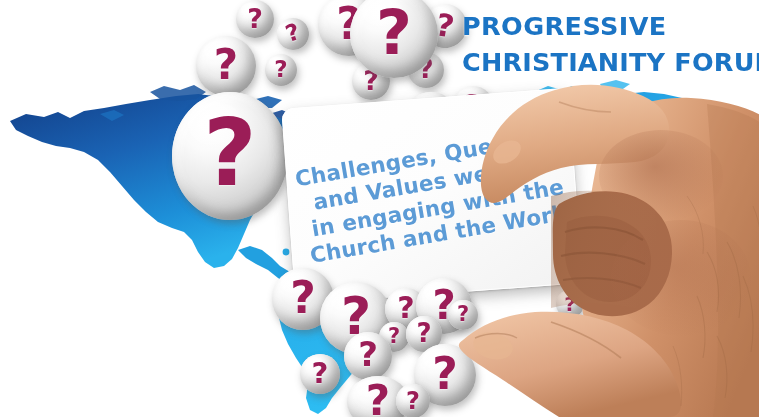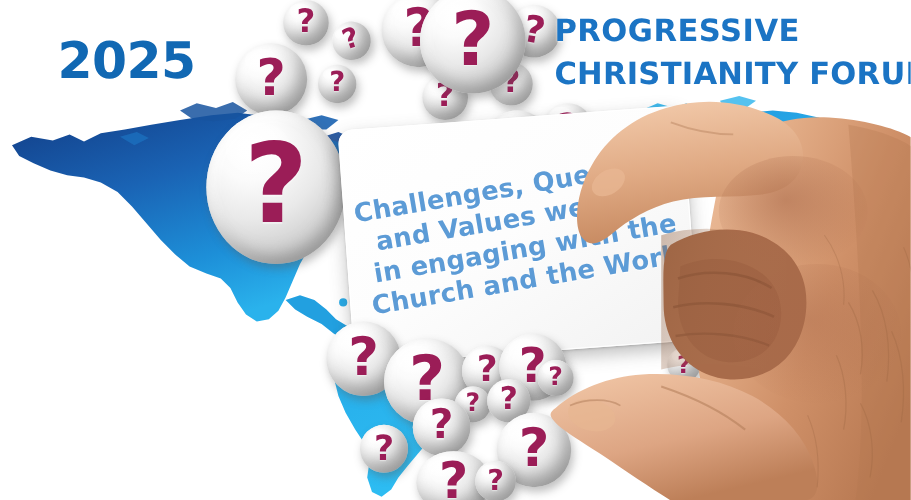--- a/index.html
+++ b/index.html
@@ -407,20 +407,19 @@
       <path d="M288,230 C298,252 300,280 296,306"></path>
       <path d="M262,290 C272,308 274,332 270,352"></path>
     </g>
     <g stroke="#8b5a39" stroke-width=".9" fill="none" opacity=".22">
       <path d="M232,150 C244,166 250,188 248,208"></path>
       <path d="M298,160 C306,178 308,200 306,220"></path>
       <path d="M218,300 C226,318 228,340 226,360"></path>
     </g>
   </svg>
 
-  <div id="year">2025</div>
 
   <div id="title">
     <div class="tline t1">PROGRESSIVE</div>
     <div class="tline t2">CHRISTIANITY FORUM</div>
   </div>
 
 </div>
 
 </body></html>

